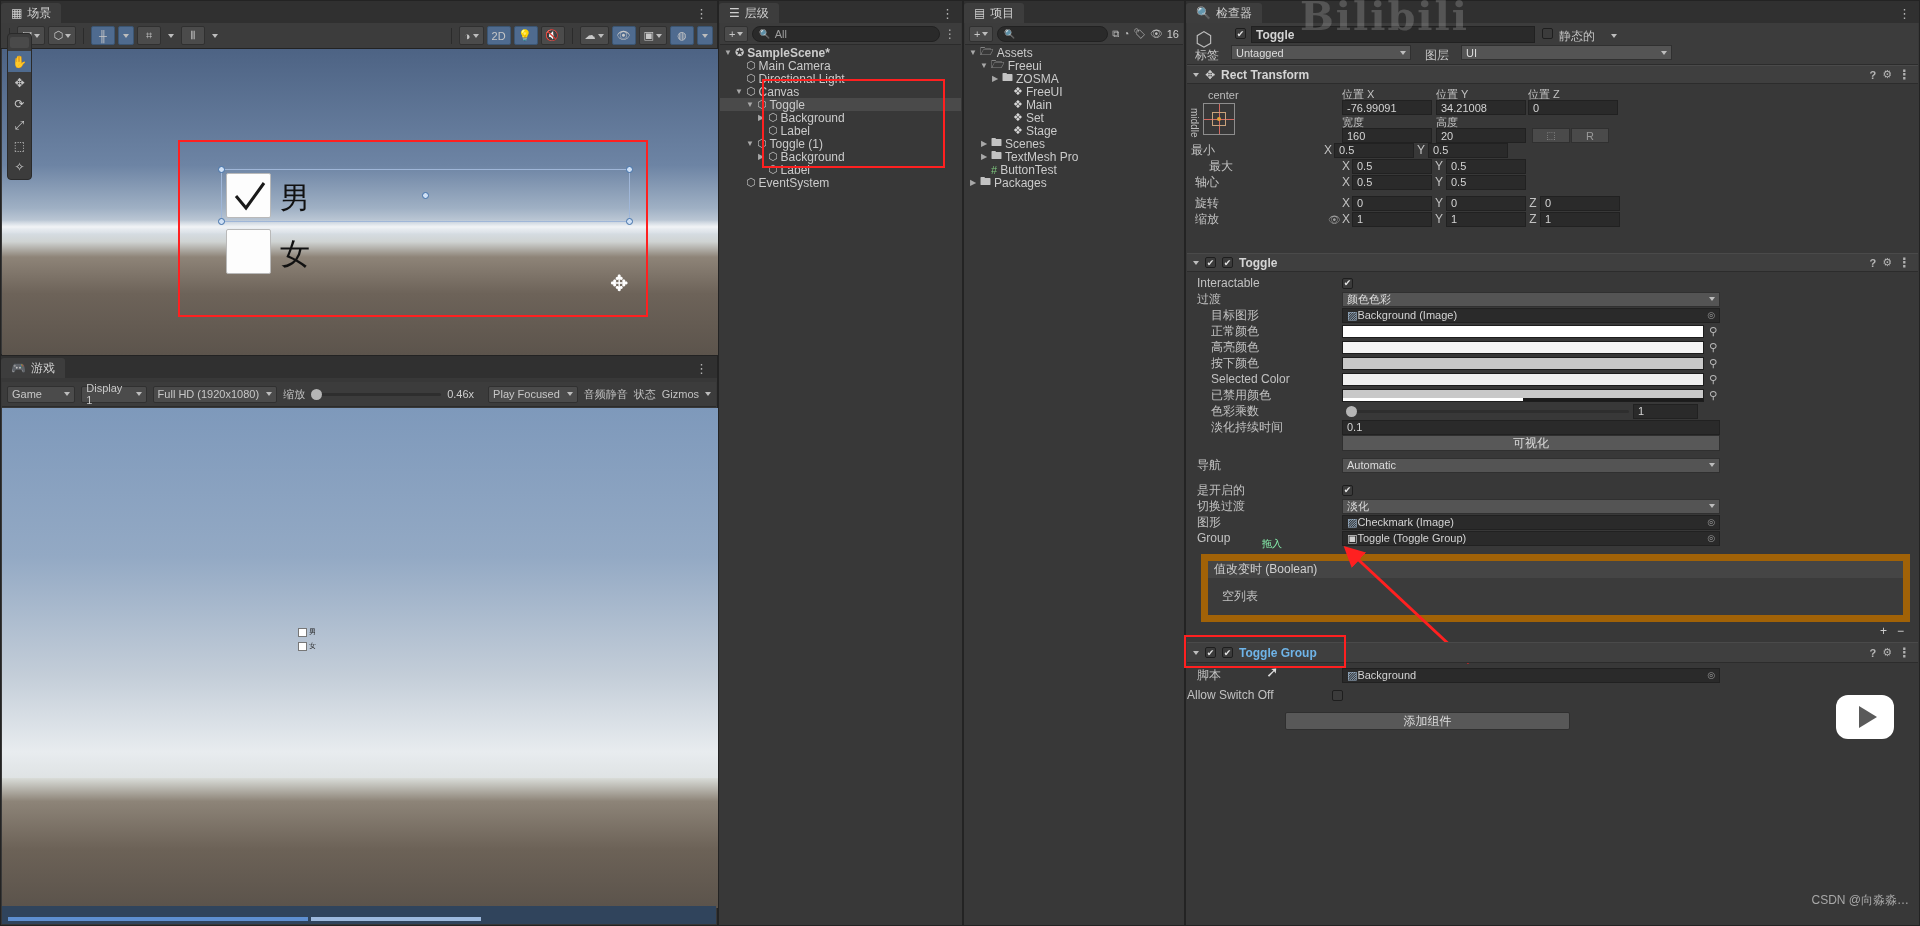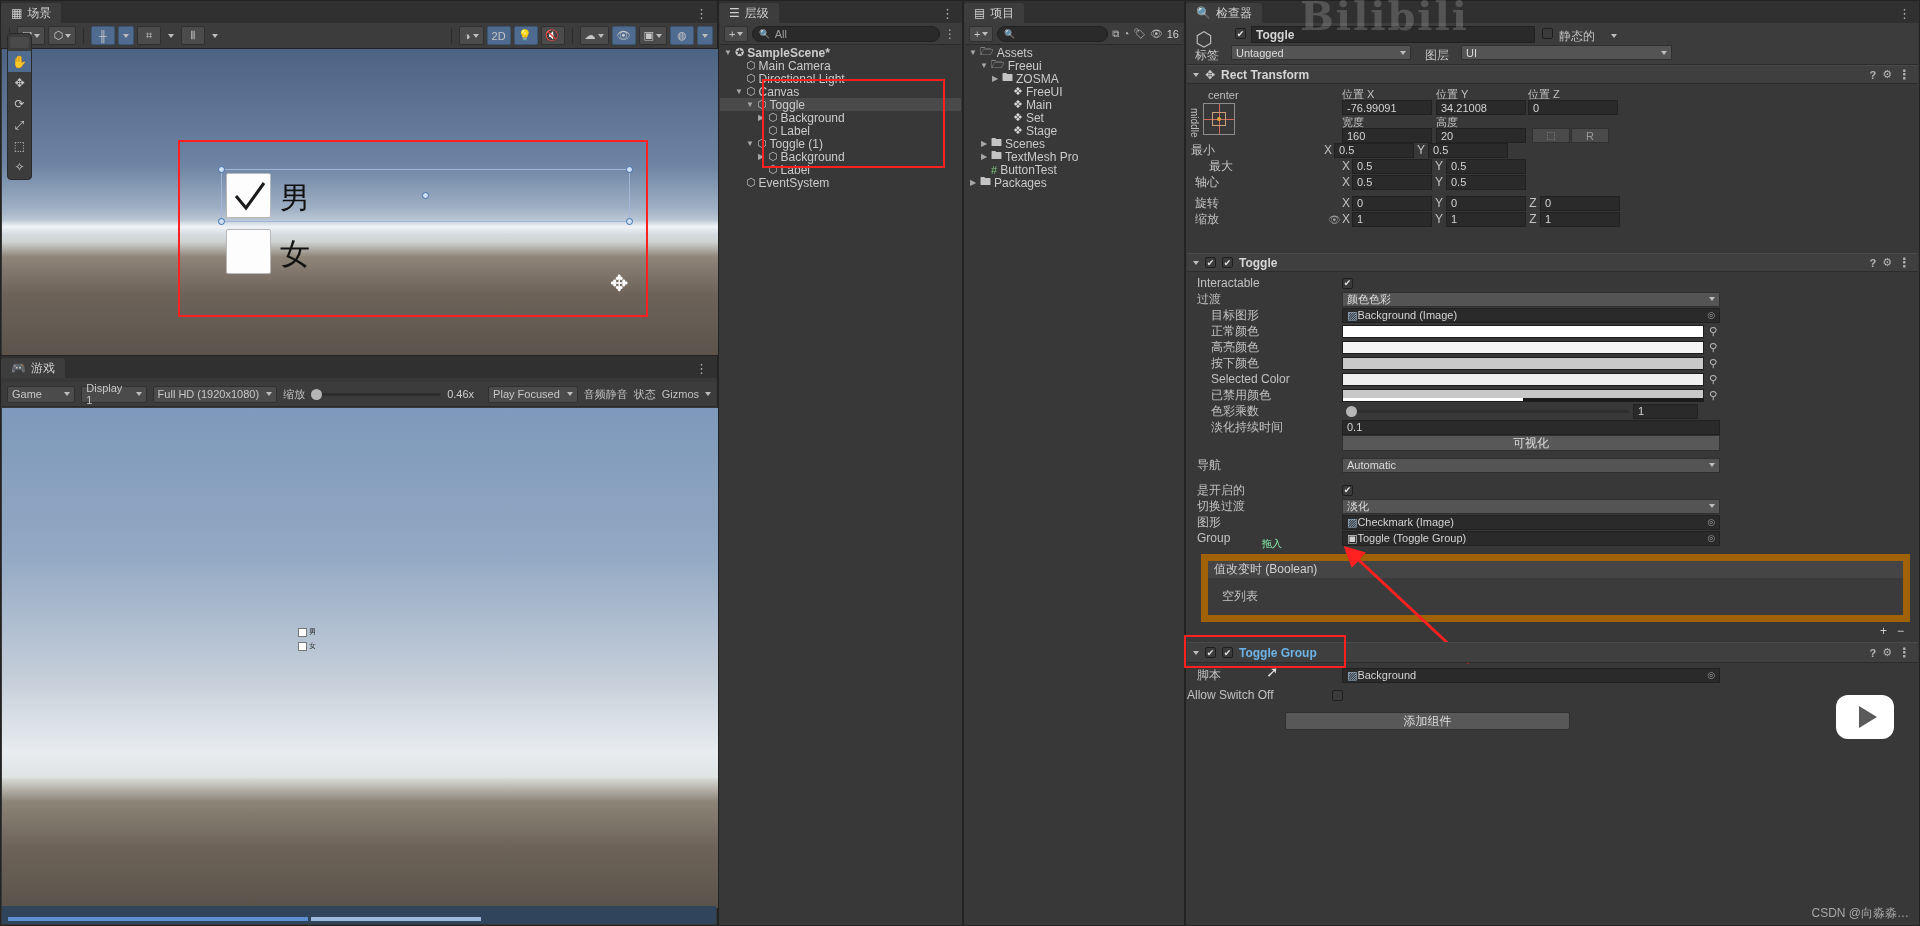--- a/index.html
+++ b/index.html
@@ -686,18 +686,18 @@
 
     <div class="redbox" style="left:-2px; top:634px; width:162px; height:33px;"></div>
     <div style="position:absolute;left:80px;top:662px;color:#dadada;font-size:15px">➚</div>
 
     <div class="btnwide" style="position:absolute;left:99px;top:711px;width:285px;height:18px;border-radius:2px">添加组件</div>
 
     <div class="playicon" style="right:25px; bottom:186px;">
       <div class="tri"></div>
     </div>
 
-    <span class="wm" style="right:10px; bottom:3px;">CSDN @向淼淼…</span>
+    <span class="wm" style="right:10px; bottom:16px;">CSDN @向淼淼…</span>
   </div>
 
   <div class="banner" style="left:1300px; top:-8px;">Bilibili</div>
 
 </div>
 
 </body></html>

